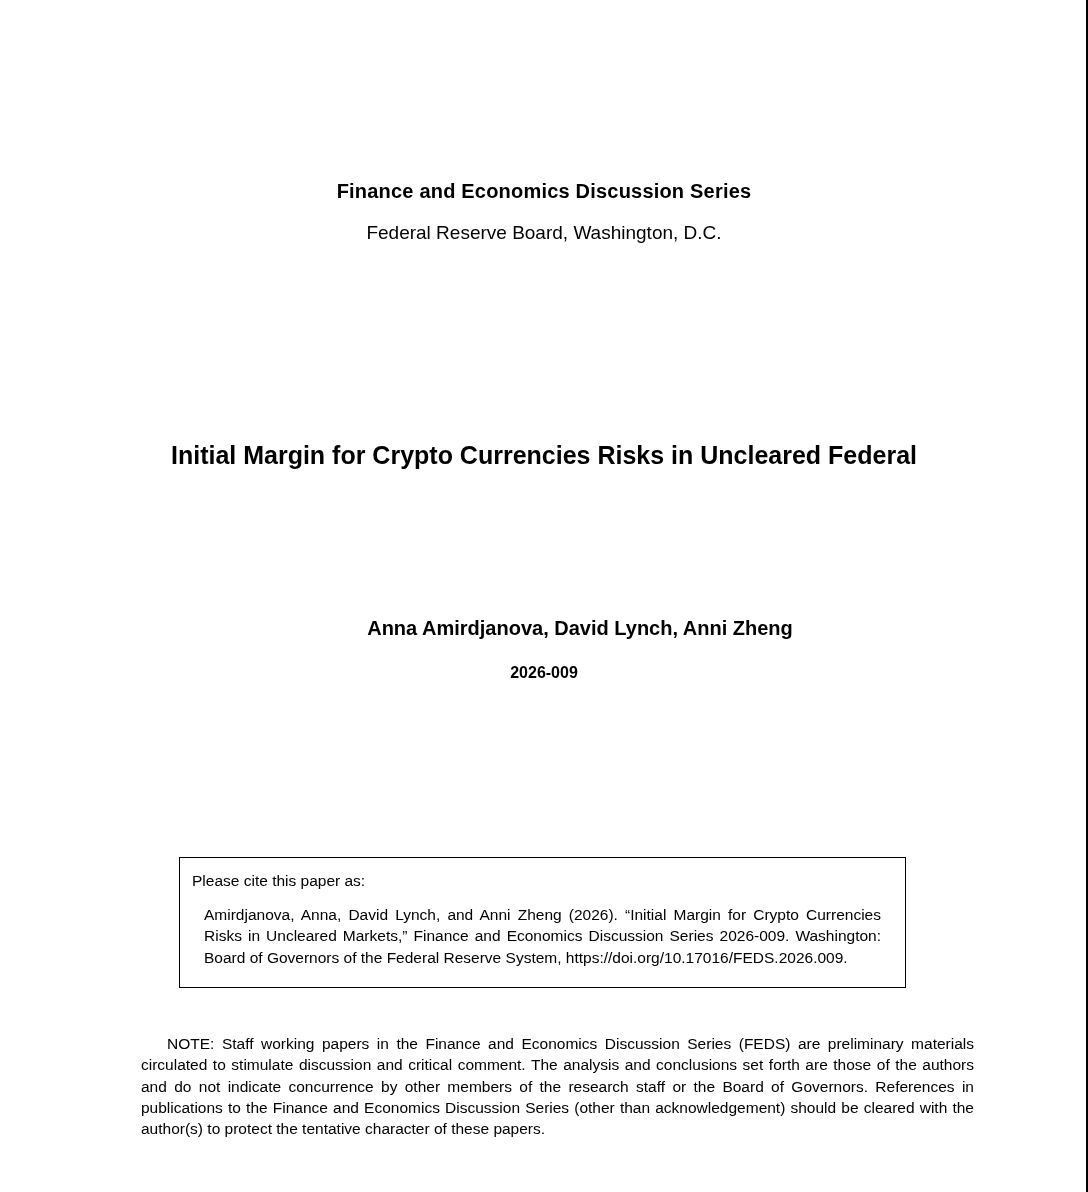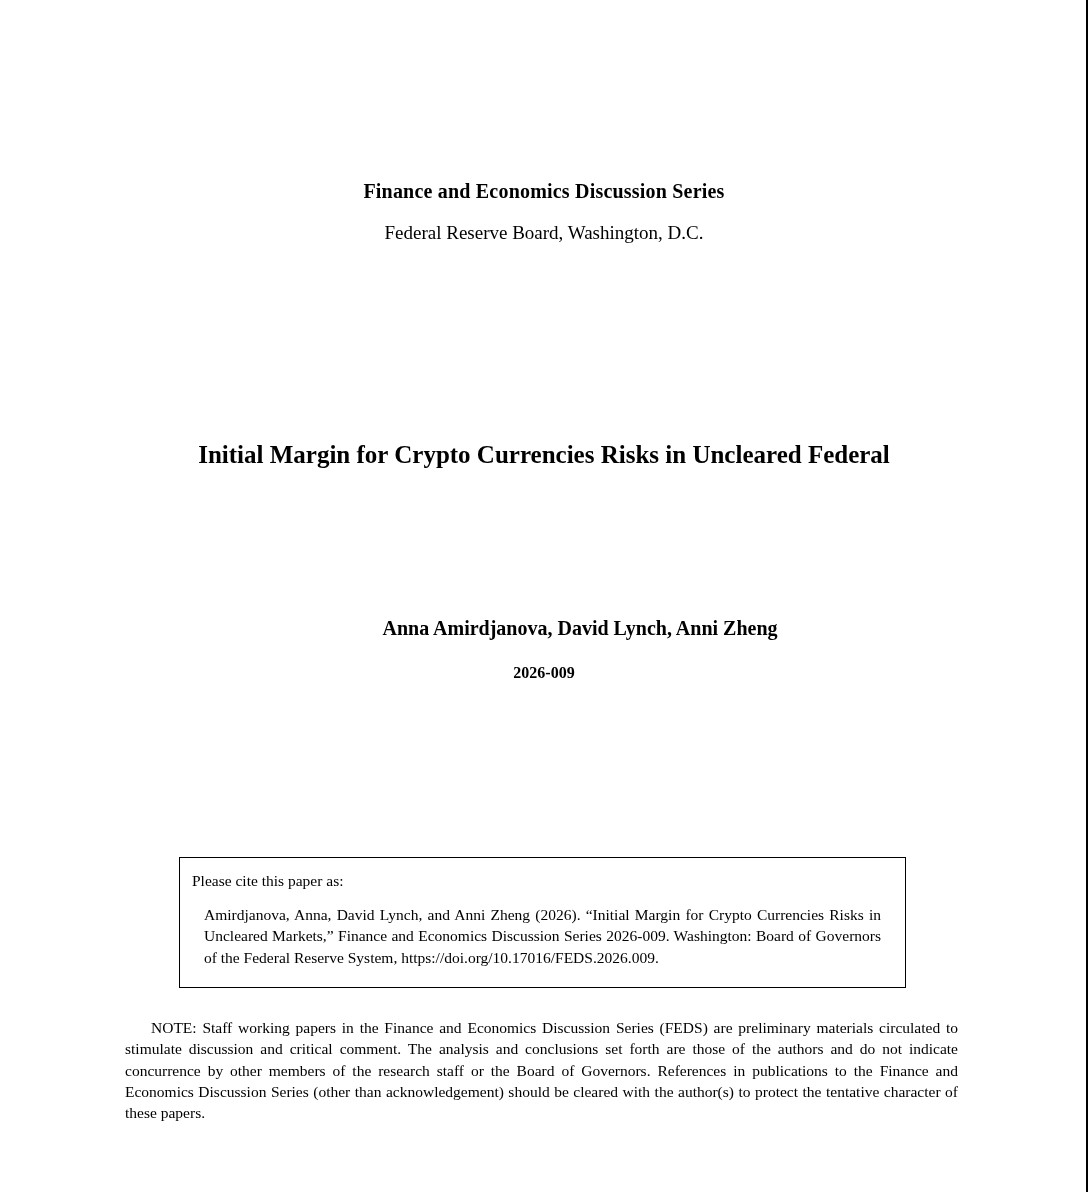--- a/index.html
+++ b/index.html
@@ -6,21 +6,21 @@
     margin: 0;
     padding: 0;
     background: #ffffff;
   }
   .page {
     position: relative;
     width: 1088px;
     height: 1192px;
     background: #ffffff;
     color: #000000;
-    font-family: Liberation Serif, serif;
+    font-family: Liberation Sans, sans-serif;
     overflow: hidden;
   }
   .right-edge-line {
     position: absolute;
     top: 0;
     right: 0;
     width: 2px;
     height: 100%;
     background: #000000;
   }
@@ -78,21 +78,21 @@
   }
   .note-paragraph {
     position: absolute;
     left: 125px;
     top: 1017px;
     width: 833px;
     font-size: 15.5px;
     line-height: 21.3px;
     text-align: justify;
     text-indent: 26px;
-    margin: 0;
+    margin: 16px;
   }
 </style>
 </head>
 <body>
 
 <div class="page">
 
   <div class="centered series-title">Finance and Economics Discussion Series</div>
 
   <div class="centered header-sub">

